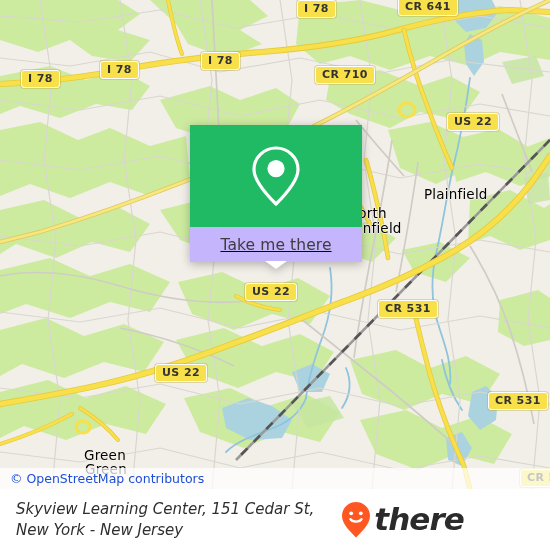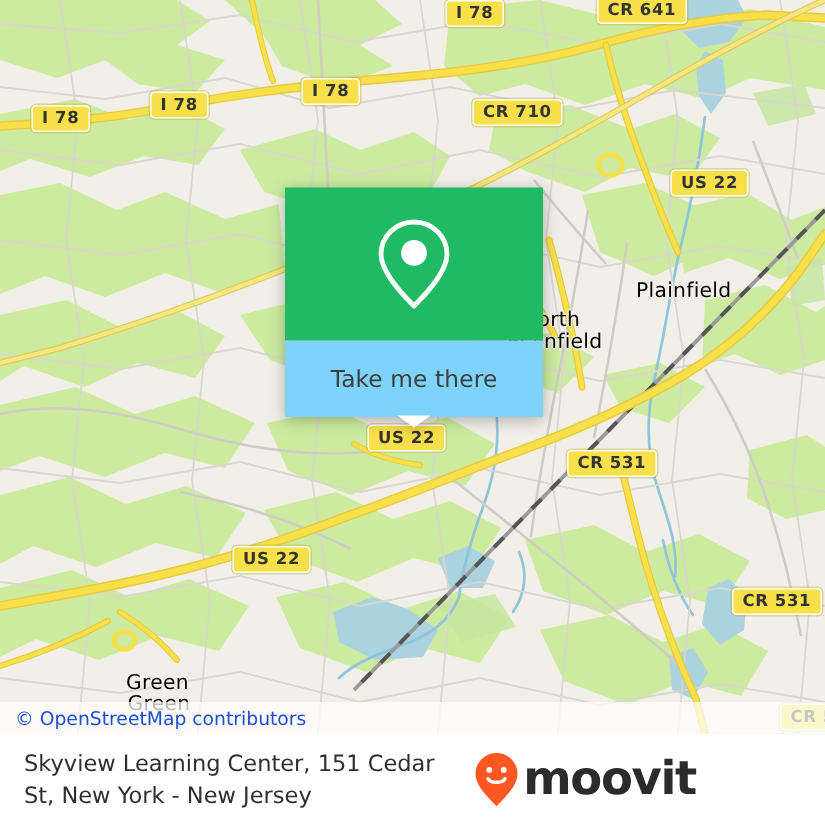--- a/index.html
+++ b/index.html
@@ -99,25 +99,26 @@
   }
   .popup-top {
     height: 102px;
     background: #20ba64;
     display: flex;
     align-items: center;
     justify-content: center;
   }
   .popup-top svg { display: block; }
   .popup-bottom {
-    height: 51px;
-    background: #7dd3fc;
+    height: 35px;
+    background: #c4b5fd;
     display: flex;
     align-items: center;
     justify-content: center;
+    text-decoration: underline;
   }
   .popup-bottom span {
     color: #3d3d3d;
     font-family: "DejaVu Sans", sans-serif;
     font-size: 15.5px;
     letter-spacing: .1px;
   }
   .popup-tail {
     position: absolute;
     left: 50%;
@@ -135,20 +136,21 @@
     left: 0;
     top: 489px;
     width: 478px;
     height: 61px;
     background: #ffffff;
     display: flex;
     align-items: center;
     box-sizing: border-box;
     padding: 0 14px 0 16px;
     overflow: hidden;
+    font-style: italic;
   }
   .footer-title {
     position: relative;
     flex: 1 1 auto;
     color: #2f2f2f;
     font-family: "DejaVu Sans", sans-serif;
     font-size: 15px;
     line-height: 21px;
     padding-right: 8px;
   }
@@ -387,17 +389,17 @@
     <div class="footer-title">Skyview Learning Center, 151 Cedar St, New York - New Jersey</div>
 
     <div class="footer-logo">
       <svg width="30" height="38" viewBox="0 0 30 38">
         <path d="M15 1 C7.3 1 1 7.2 1 14.9 C1 23.6 11 32 15 36.5
                  C19 32 29 23.6 29 14.9 C29 7.2 22.7 1 15 1 Z" fill="#ff5722"></path>
         <circle cx="10.2" cy="12.3" r="1.9" fill="#ffffff"></circle>
         <circle cx="19.8" cy="12.3" r="1.9" fill="#ffffff"></circle>
         <path d="M9.4 18.2 C11.2 21.3 18.8 21.3 20.6 18.2" fill="none" stroke="#ffffff" stroke-width="2.3" stroke-linecap="round"></path>
       </svg>
-      <div class="footer-logo-text">moovit</div>
+      <div class="footer-logo-text">there</div>
     </div>
   </div>
 
 </div>
 
 </body></html>

